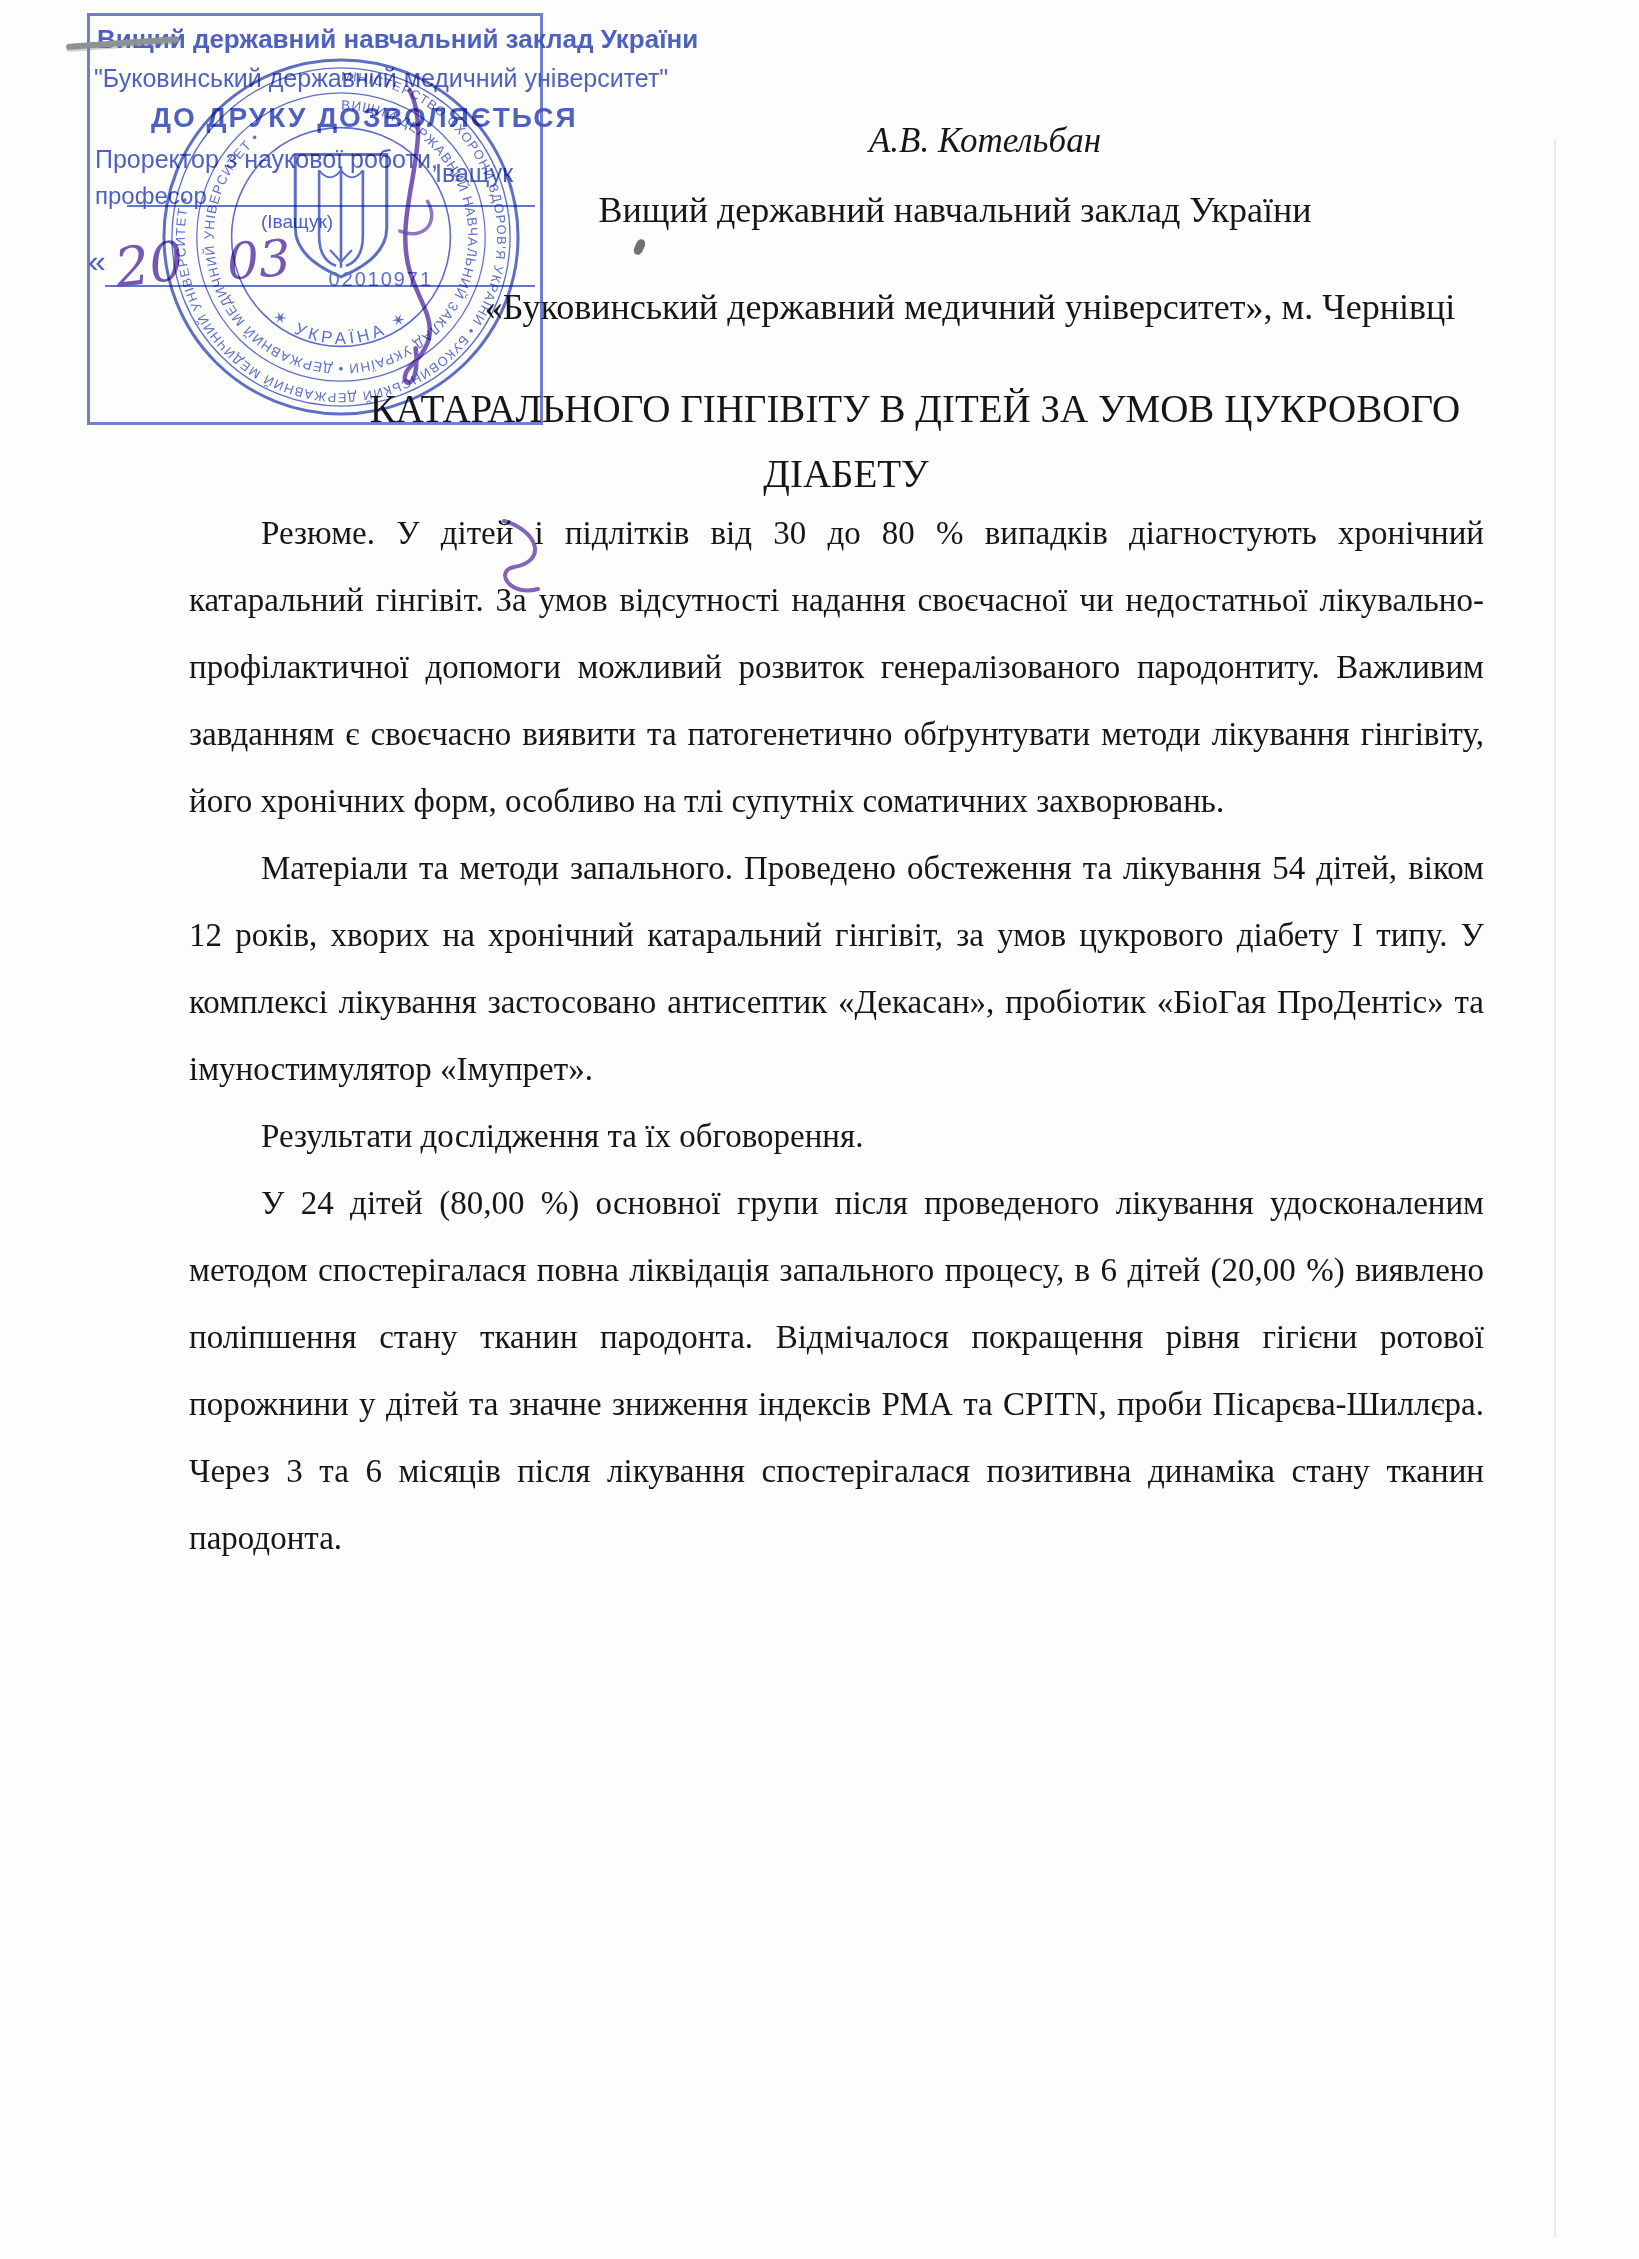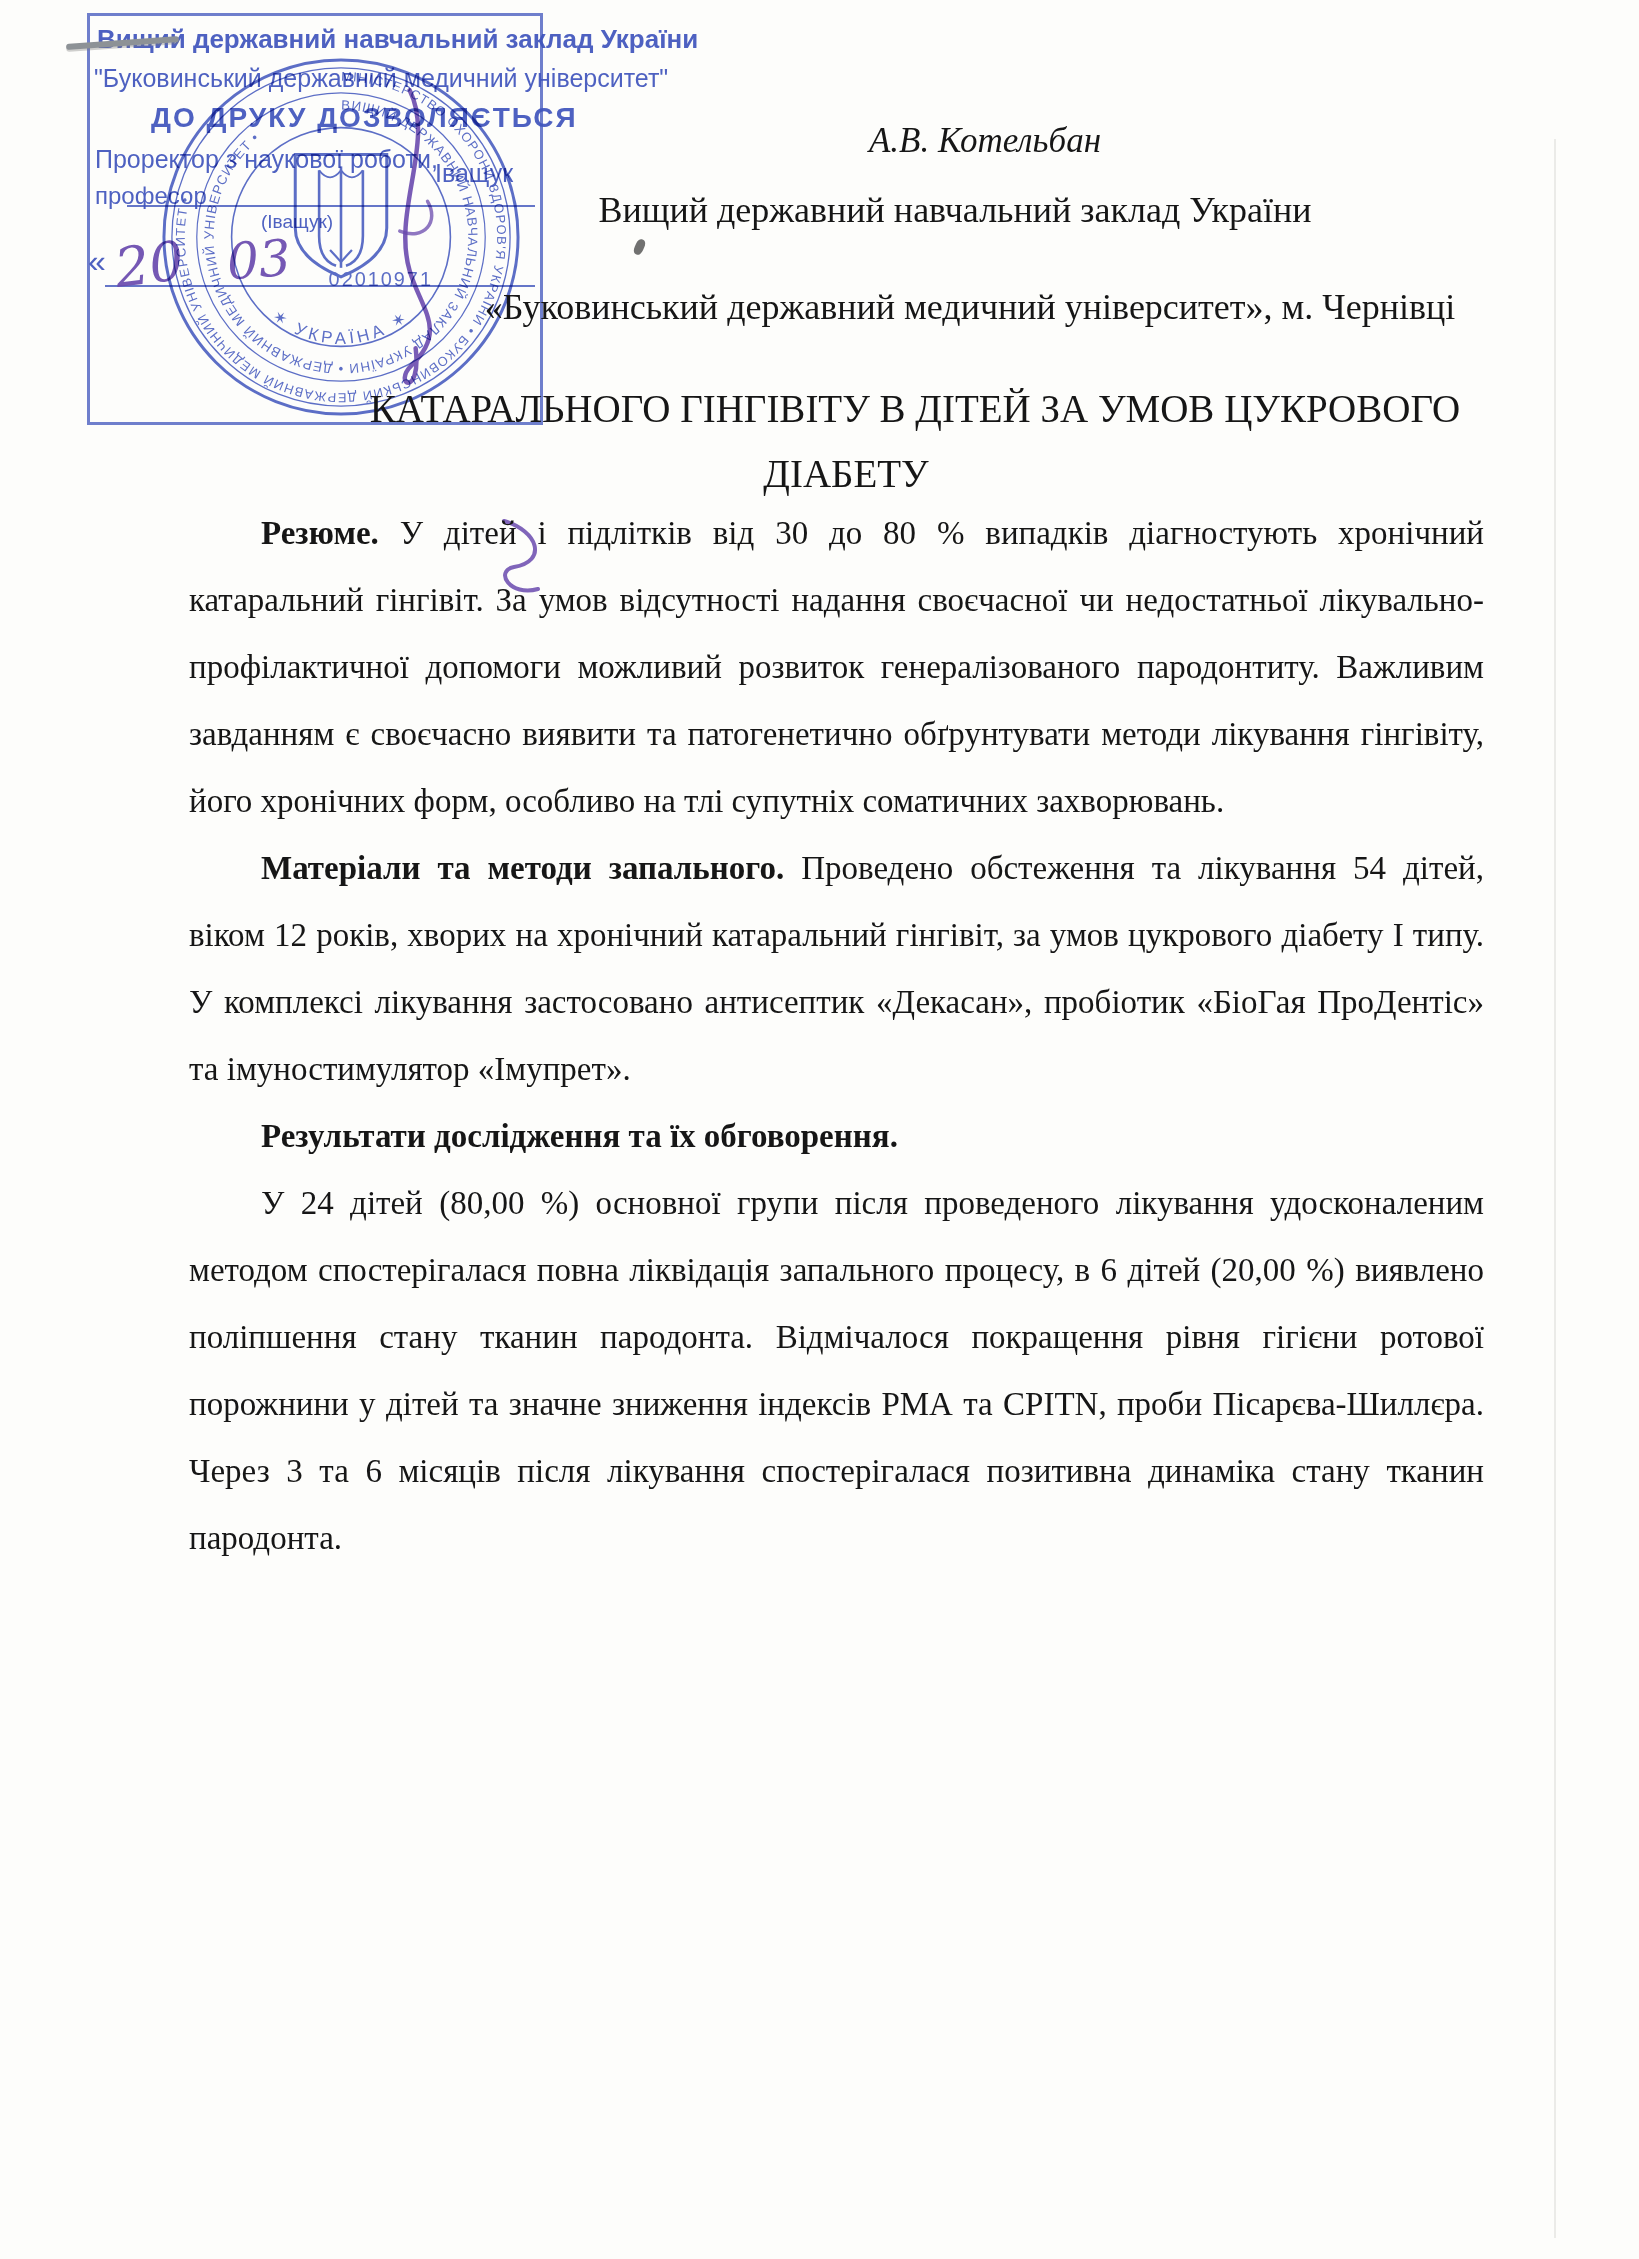--- a/index.html
+++ b/index.html
@@ -14,21 +14,21 @@
   .inst1{top:189px;left:955px;font-size:36px;}
   .inst2{top:263px;left:970px;font-size:36px;margin-top:23px;}
   .title1{top:320px;left:960px;font-size:39px;}
   .title2{top:386px;left:915px;font-size:39px;}
   .title3{top:451px;left:846px;font-size:39px;}
   .body-block{
     position:absolute;left:189px;top:500px;width:1295px;
     font-size:33px;line-height:67px;text-align:justify;
   }
   .body-block p{margin:0;text-indent:72px;}
-  .lead{font-weight:bold;}
+  .lead{font-weight:normal;}
   
   .stamp{position:absolute;left:0;top:0;width:756px;height:677px;
     color:#3f54bc;font-family:"Liberation Sans",sans-serif;
     filter:blur(0.3px);}
   .stamp-rect{position:absolute;left:87px;top:13px;width:450px;height:406px;
     border:3px solid rgba(63,84,188,.75);}
   .s-txt{position:absolute;white-space:nowrap;opacity:.92;}
   .s-l1{left:97px;top:24px;font-size:26px;font-weight:600;}
   .s-l2{left:94px;top:64px;font-size:25px;}
   .s-l3{left:151px;top:102px;font-size:28px;font-weight:600;letter-spacing:2px;}

